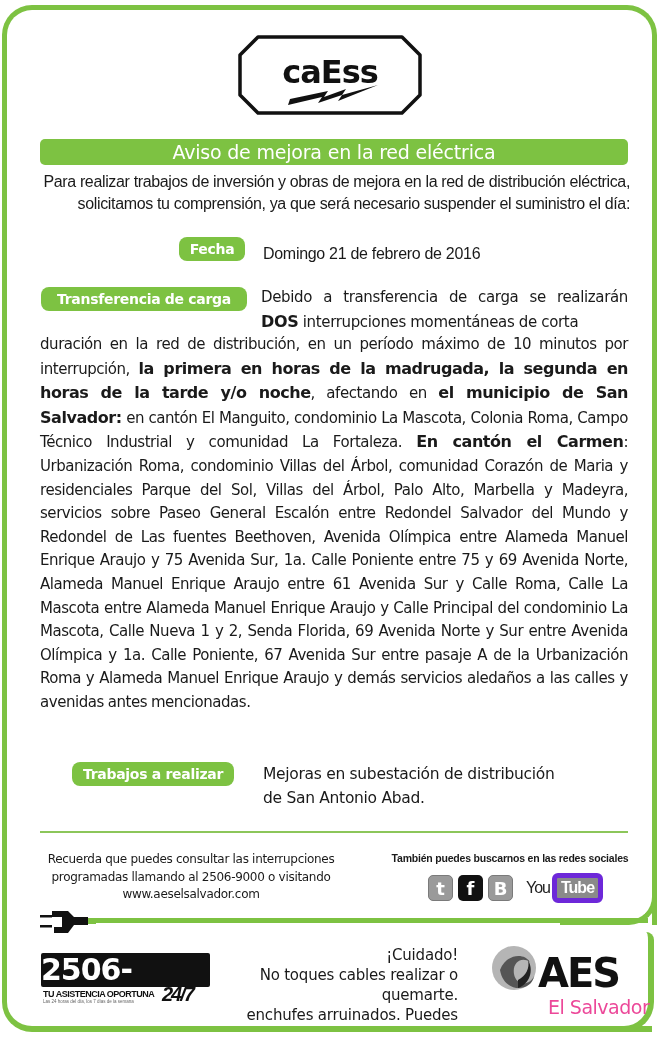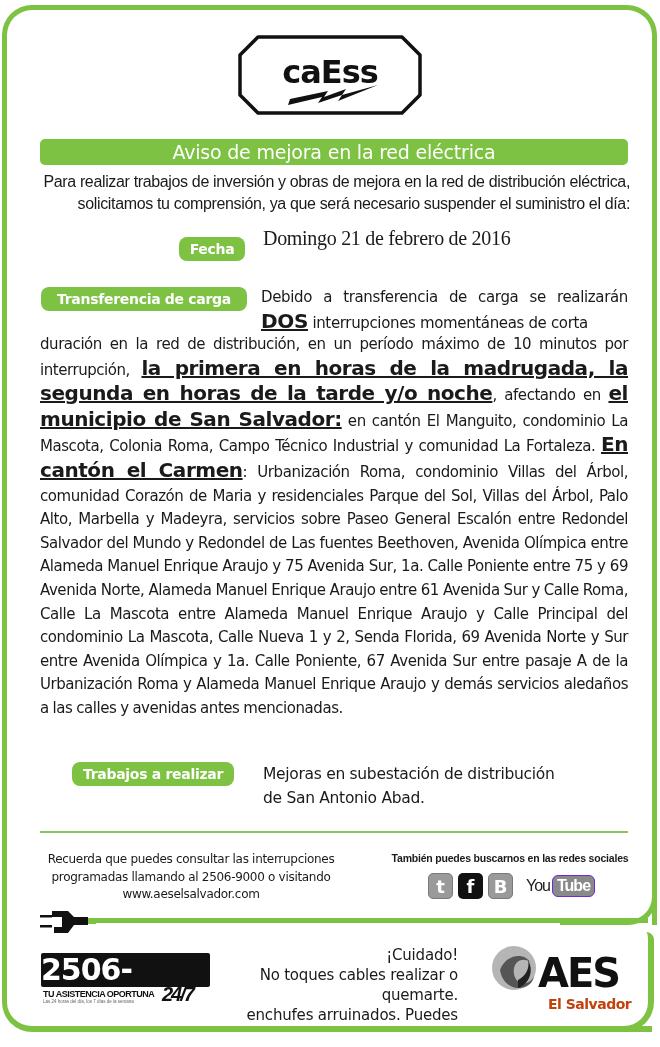--- a/index.html
+++ b/index.html
@@ -52,35 +52,35 @@
   .pill {
     position: absolute; background: #7dc242; color: #fff; border-radius: 8px;
     font-size: 14px; font-weight: bold; text-align: center; height: 24px; line-height: 24px;
     font-family: "DejaVu Sans", sans-serif; letter-spacing: -0.3px;
   }
   .pill-fecha { left: 179px; top: 237px; width: 66px; }
   .pill-transfer { left: 41px; top: 287px; width: 206px; }
   .pill-trabajos { left: 72px; top: 762px; width: 162px; }
 
   .fecha-value {
-    position: absolute; left: 263px; top: 226px; font-size: 20px; line-height: 24px;
-    font-family: Liberation Serif, serif; letter-spacing: -0.3px;
+    position: absolute; left: 263px; top: 242px; font-size: 16px; line-height: 24px;
+    font-family: Liberation Sans, sans-serif; letter-spacing: -0.3px;
   }
 
   .body-first {
     position: absolute; left: 261px; top: 286px; width: 367px;
     font-size: 15px; line-height: 23.5px; text-align: justify;
     font-family: "DejaVu Sans", sans-serif; letter-spacing: -0.35px;
   }
   .body-main {
     position: absolute; left: 40px; top: 333px; width: 588px;
     font-size: 15px; line-height: 23.6px; text-align: justify;
     font-family: "DejaVu Sans", sans-serif; letter-spacing: -0.45px; word-spacing: -0.5px;
   }
-  .body-main b, .body-first b { font-weight: bold; font-size: 20px; text-decoration: underline; }
+  .body-main b, .body-first b { font-weight: bold; font-size: 16px; }
 
   .trabajos-value {
     position: absolute; left: 263px; top: 762px; width: 340px;
     font-size: 15.5px; line-height: 24px;
     font-family: "DejaVu Sans", sans-serif; letter-spacing: -0.3px;
   }
 
   .divider {
     position: absolute; left: 40px; top: 831px; width: 588px; height: 2px; background: #8cc65a;
   }
@@ -101,21 +101,21 @@
     width: 25px; height: 26px; border-radius: 5px; display: flex; align-items: center; justify-content: center;
     color: #fff; font-weight: bold; font-size: 18px; font-family: "DejaVu Sans", sans-serif;
   }
   .soc-tw { background: #9a9a9a; border: 1px solid #7a7a7a; }
   .soc-fb { background: #111; }
   .soc-bl { background: #9a9a9a; border: 1px solid #7a7a7a; }
   .yt { display: flex; align-items: center; margin-left: 8px; }
   .yt-you { font-weight: normal; font-size: 16px; color: #222; letter-spacing: -1px; font-family: "Liberation Sans", sans-serif; }
   .yt-tube {
     background: #8a8a8a; color: #fff; font-weight: bold; font-size: 16px; border-radius: 6px;
-    padding: 1px 4px; margin-left: 2px; letter-spacing: -1px; border: 1px solid #6d28d9;
+    padding: 1px 4px; margin-left: 2px; letter-spacing: -1px; border: 5px solid #6d28d9;
     font-family: "Liberation Sans", sans-serif;
   }
 
   .plug { position: absolute; left: 40px; top: 908px; width: 56px; height: 28px; }
 
   .phone-box {
     position: absolute; left: 41px; top: 953px; width: 169px; height: 34px;
     background: #111; border-radius: 2px; color: #fff;
     font-size: 30px; font-weight: bold; text-align: left; line-height: 34px; letter-spacing: -1px;
     font-family: "DejaVu Sans", sans-serif;
@@ -138,21 +138,21 @@
     font-size: 15px; line-height: 20px; text-align: right;
     font-family: "DejaVu Sans", sans-serif; letter-spacing: -0.2px;
   }
 
   .aes-logo { position: absolute; left: 490px; top: 940px; width: 100px; height: 60px; }
   .aes-text {
     position: absolute; left: 538px; top: 953px; font-size: 40px; font-weight: bold; color: #111;
     font-family: "DejaVu Sans", sans-serif; letter-spacing: -2px; line-height: 40px;
   }
   .aes-sub {
-    position: absolute; left: 548px; top: 996px; font-size: 14px; font-weight: bold; color: #c2410c;
+    position: absolute; left: 548px; top: 996px; font-size: 19px; font-weight: normal; color: #ec4899;
     font-family: "DejaVu Sans", sans-serif; letter-spacing: -0.5px;
   }
 </style>
 </head>
 <body>
 
 <div class="frame-top"></div>
 <div class="frame-right-curve"></div>
 <div class="cable-line"></div>
 <div class="frame-bottom"></div>

